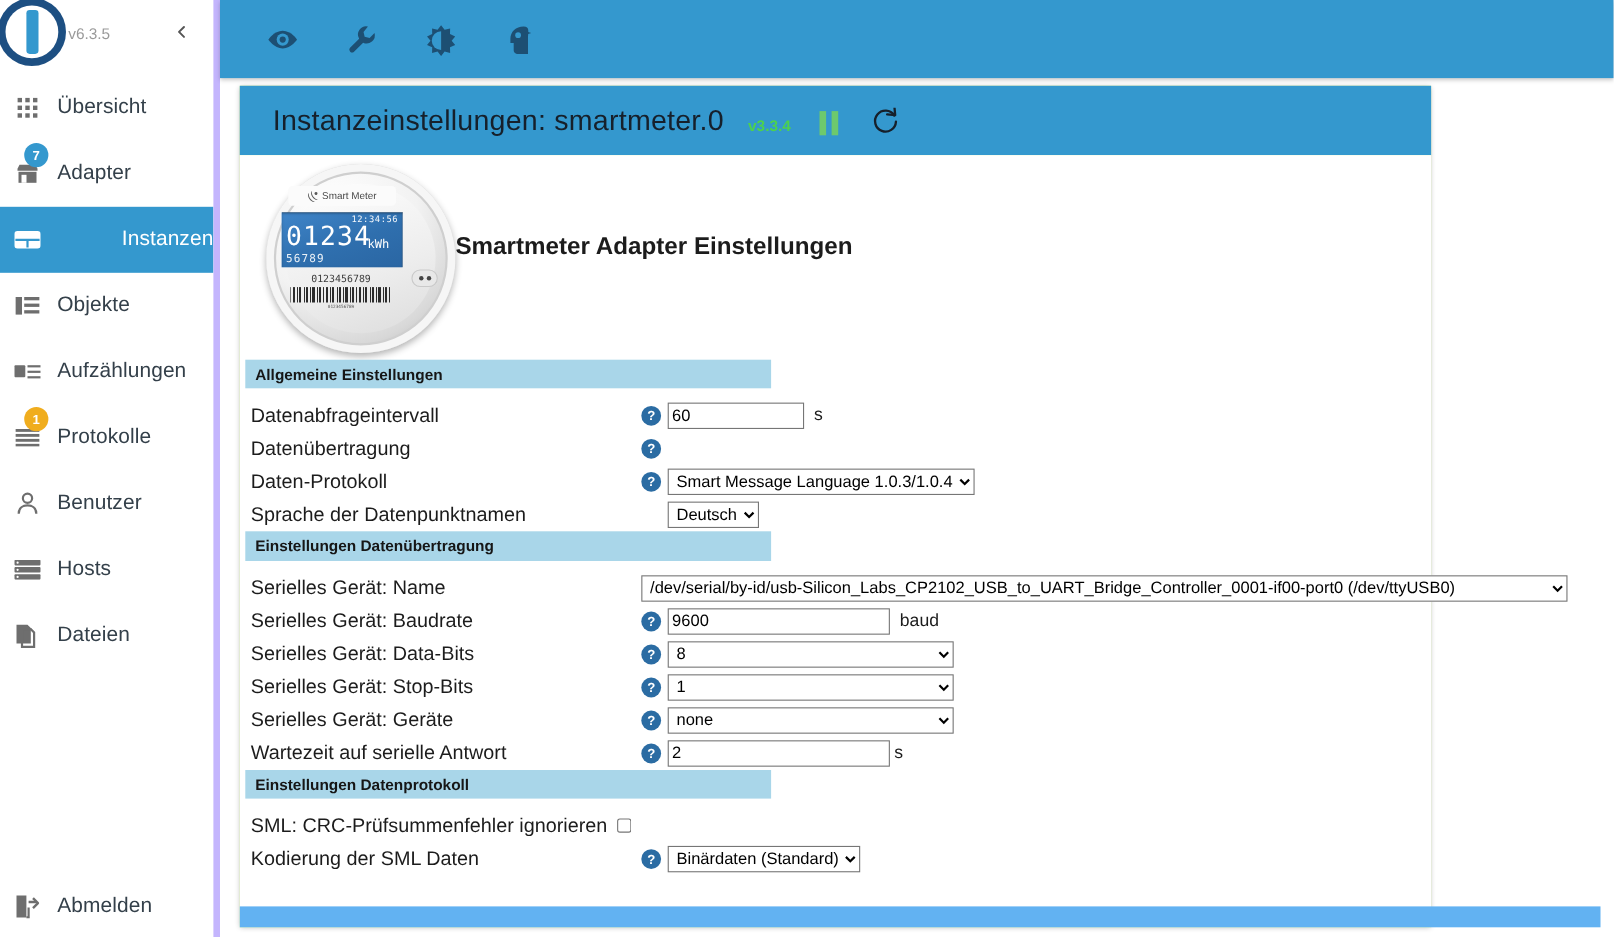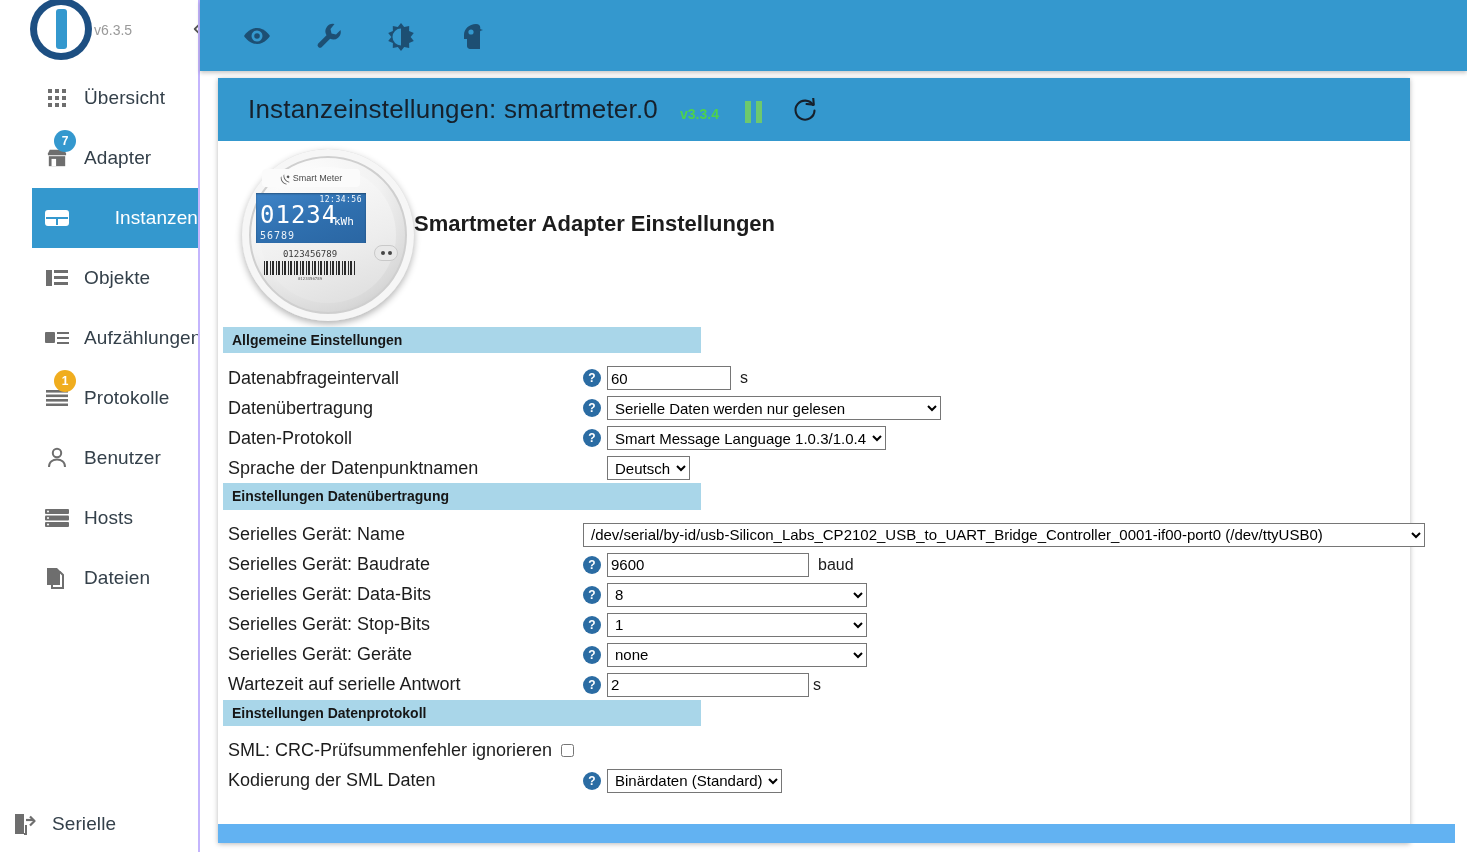--- a/index.html
+++ b/index.html
@@ -11,23 +11,22 @@
     font-family: "Liberation Sans", sans-serif;
     -webkit-font-smoothing: antialiased;
   }
   #app { position: relative; width: 1467px; height: 852px; }
 
   
   #sidebar {
     position: absolute; left: 0; top: 0;
     width: 200px; height: 852px;
     background: #ffffff;
-    border-right: 2px solid #c4b5fd;
+    border-right: 6px solid #c4b5fd;
     overflow: hidden;
-    padding-left: 32px;
   }
   .brand-row {
     position: relative; height: 68px;
     display: flex; align-items: center;
   }
   .logo {
     position: absolute; left: -2px; top: -2px;
     width: 62px; height: 62px;
     border-radius: 50%;
     background: #1d4f82;
@@ -110,21 +109,21 @@
 
   
   #main {
     position: absolute; left: 201px; top: 71px;
     width: 1266px; height: 781px;
     background: #ffffff;
     overflow: hidden;
   }
   .panel {
     position: absolute; left: 17px; top: 7px;
-    width: 1192px;
+    width: 1083px;
     background: #bef264;
     box-shadow: 0 1px 5px rgba(0,0,0,.28);
   }
   .panel-header {
     height: 63px;
     background: #3498ce;
     display: flex; align-items: center;
     padding-left: 30px;
     gap: 14px;
   }
@@ -453,21 +452,21 @@
 
     <div class="nav-item nav-logout">
       <div class="nav-icon">
         <svg width="22" height="22" viewBox="0 0 22 22" fill="currentColor">
           <path d="M1 1 H10 V21 H1 Z"></path>
           <path d="M12 7 H19" stroke="currentColor" stroke-width="2.2" fill="none"></path>
           <path d="M16 3.5 L20.5 8 L16 12.5" fill="none" stroke="currentColor" stroke-width="2.2" stroke-linejoin="round"></path>
           <path d="M12 12 V21 H10" fill="none" stroke="currentColor" stroke-width="2"></path>
         </svg>
       </div>
-      <div class="nav-label">Serielle</div>
+      <div class="nav-label">Abmelden</div>
     </div>
   </div>
 
   <div id="topbar">
     <div class="tb-icon">
       <svg width="30" height="30" viewBox="0 0 30 30" fill="currentColor">
         <path d="M15 7 C7 7 2 15 2 15 C2 15 7 23 15 23 C23 23 28 15 28 15 C28 15 23 7 15 7 Z"></path>
         <circle cx="15" cy="15" r="5.5" fill="#3498ce"></circle>
         <circle cx="15" cy="15" r="2.8" fill="currentColor"></circle>
       </svg>
@@ -545,23 +544,20 @@
           <div class="row">
             <div class="lbl">Datenabfrageintervall</div>
             <div class="help">?</div>
             <input class="txt" style="width: 124px;" type="text" value="60">
             <span class="unit-txt">s</span>
           </div>
 
           <div class="row">
             <div class="lbl">Datenübertragung</div>
             <div class="help">?</div>
-            <select class="sel" style="width:334px">
-              <option>Serielle Daten werden nur gelesen</option>
-            </select>
           </div>
 
           <div class="row">
             <div class="lbl">Daten-Protokoll</div>
             <div class="help">?</div>
             <select class="sel">
               <option>Smart Message Language 1.0.3/1.0.4</option>
             </select>
           </div>
 

